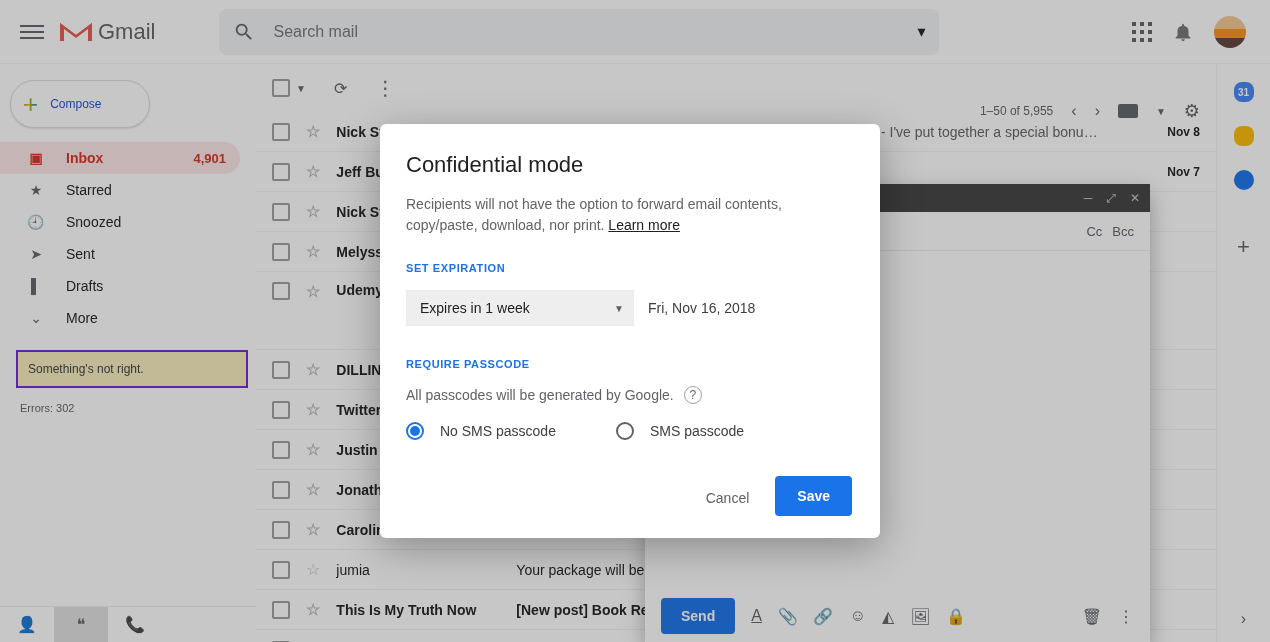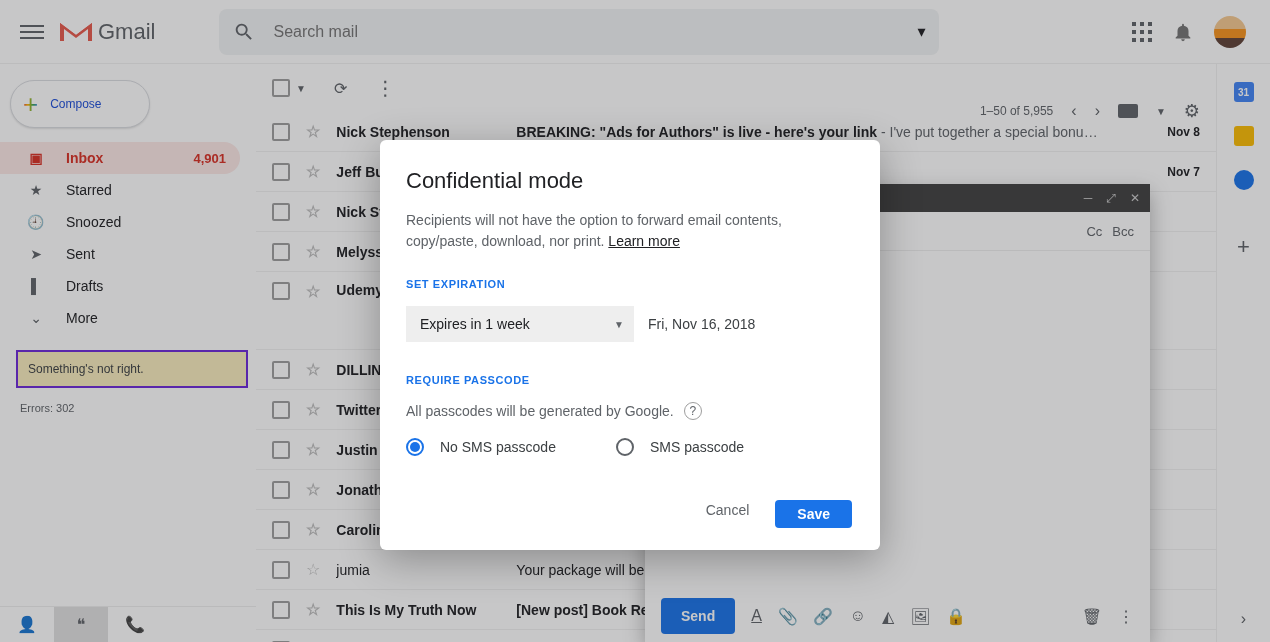--- a/index.html
+++ b/index.html
@@ -73,48 +73,48 @@
   .cw-to { height:38px; display:flex; align-items:center; padding:0 16px; font-size:13px; color:#5f6368; justify-content:flex-end; gap:10px;}
   .cw-body { height:340px; border-top:1px solid #eee;}
   .cw-toolbar { height:52px; display:flex; align-items:center; padding:0 16px; gap:16px;}
   .send-btn { background:#1a73e8; color:#fff; border:none; height:36px; padding:0 20px; border-radius:4px; font-size:14px; font-weight:bold; cursor:pointer;}
   .cw-ico { color:#5f6368; font-size:16px; cursor:pointer;}
   .cw-ico.clock { margin-left:0;}
   .cw-right { margin-left:auto; display:flex; gap:16px;}
 
   
   .rail { width:54px; border-left:1px solid #f1f1f1; display:flex; flex-direction:column; align-items:center; padding-top:18px; gap:24px;}
-  .rail .chip { width:20px; height:20px; border-radius:3px; }
+  .rail .chip { width:20px; height:20px; border-radius:8px; }
   .rail .cal { background:#4285f4; display:flex; align-items:center; justify-content:center; color:#fff; font-size:10px; font-weight:bold;}
   .rail .keep { background:#fbbc04;}
   .rail .tasks { background:#1a73e8; border-radius:50%;}
   .rail .plus { font-size:22px; color:#5f6368; margin-top:20px;}
   .rail .exp { margin-top:auto; margin-bottom:14px; color:#5f6368;}
 
   
   .scrim { position:absolute; inset:0; background:rgba(32,33,36,0.25); z-index:5;}
-  .modal { position:absolute; left:380px; top:140px; width:500px; background:#fff; z-index:6; border-radius:6px; box-shadow:0 10px 40px rgba(0,0,0,0.3); padding:28px 28px 22px 26px; }
+  .modal { position:absolute; left:380px; top:124px; width:500px; background:#fff; z-index:6; border-radius:6px; box-shadow:0 10px 40px rgba(0,0,0,0.3); padding:28px 28px 22px 26px; }
   .modal h1 { font-size:22px; font-weight:400; margin-bottom:16px; color:#202124;}
   .modal .desc { font-size:14px; color:#5f6368; line-height:1.5; margin-bottom:26px;}
   .modal .desc a { color:#202124; text-decoration:underline;}
   .sec-label { font-size:11px; letter-spacing:0.6px; color:#1a73e8; font-weight:600; margin-bottom:16px;}
   .exp-row { display:flex; align-items:center; gap:14px; margin-bottom:32px;}
   .exp-select { background:#eeeeee; height:36px; width:228px; display:flex; align-items:center; justify-content:space-between; padding:0 10px 0 14px; font-size:14px; cursor:pointer;}
   .exp-select .tri { font-size:10px; color:#5f6368;}
   .exp-date { font-size:14px; color:#3c4043;}
   .passnote { font-size:14px; color:#5f6368; margin:14px 0 18px 0; display:flex; align-items:center; gap:10px;}
   .passnote .q { width:18px; height:18px; border:1.5px solid #9e9e9e; border-radius:50%; display:flex; align-items:center; justify-content:center; font-size:12px; color:#5f6368;}
   .radio-row { display:flex; gap:60px; margin-bottom:36px;}
   .radio { display:flex; align-items:center; gap:16px; font-size:14px; color:#3c4043; cursor:pointer;}
   .rcircle { width:18px; height:18px; border:2px solid #5f6368; border-radius:50%; display:flex; align-items:center; justify-content:center;}
   .radio.sel .rcircle { border-color:#1a73e8;}
   .radio.sel .rcircle::after { content:""; width:10px; height:10px; background:#1a73e8; border-radius:50%;}
   .modal-actions { display:flex; justify-content:flex-end; gap:10px;align-items:flex-end;}
   .btn-cancel { background:none; border:none; font-size:14px; color:#5f6368; height:36px; padding:0 16px; cursor:pointer;}
-  .btn-save { background:#1a73e8; color:#fff; border:none; height:28px; padding:0 22px; border-radius:4px; font-size:14px; font-weight:bold; cursor:pointer;}
+  .btn-save { background:#1a73e8; color:#fff; border:none; height:40px; padding:0 22px; border-radius:4px; font-size:14px; font-weight:bold; cursor:pointer;}
 </style>
 </head>
 <body>
 
 <div class="header">
   <div class="burger">
       <span></span>
       <span></span>
       <span></span>
     </div>

